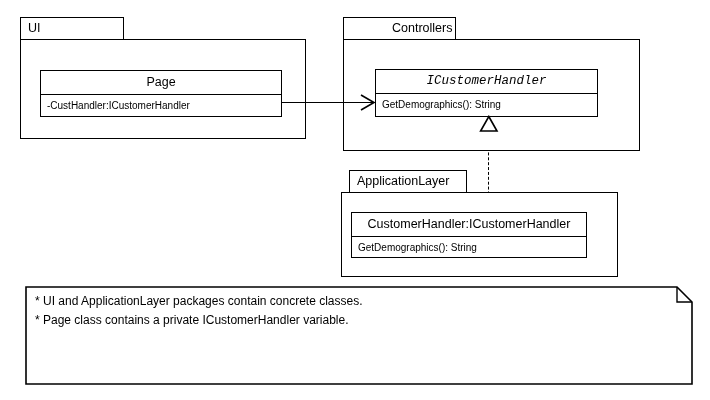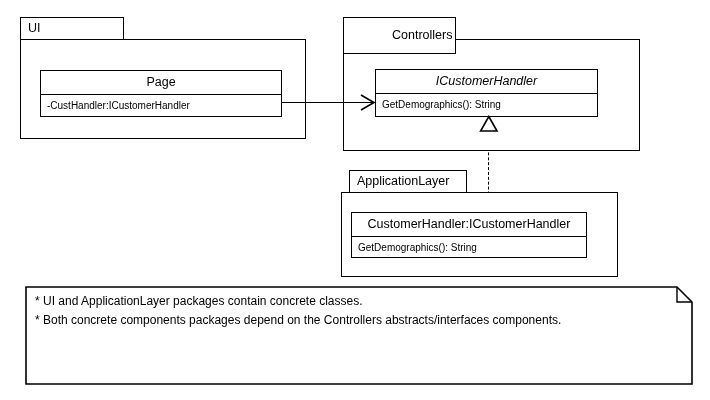--- a/index.html
+++ b/index.html
@@ -52,21 +52,21 @@
   }
   .cls-name {
     box-sizing: border-box;
     border-bottom: 1.5px solid #000;
     text-align: center;
     font-size: 12.5px;
     line-height: 1;
     padding: 5px 4px 5px 4px;
     white-space: nowrap;
   }
-  .cls-name.italic { font-style: italic; }
+  .cls-name.italic { font-style: italic; font-family: Liberation Mono, monospace; }
   .cls-ops {
     box-sizing: border-box;
     font-size: 10px;
     line-height: 1;
     padding: 6px 4px 6px 6px;
     white-space: nowrap;
     flex: 1;
     display: flex;
     align-items: center;
   }
@@ -116,21 +116,21 @@
   <div class="pkg-tab" style="left:20px; top:17px; width:104px; height:23px;">
     <span>UI</span>
   </div>
   <div class="pkg-body" style="left:20px; top:39px; width:286px; height:100px;"></div>
 
   <div class="cls" style="left:40px; top:70px; width:242px; height:47px;">
     <div class="cls-name">Page</div>
     <div class="cls-ops">-CustHandler:ICustomerHandler</div>
   </div>
 
-  <div class="pkg-tab" style="left:343px; top:17px; width:113px; height:37px;padding-left:48px;">
+  <div class="pkg-tab" style="left:343px; top:17px; width:113px; height:23px;padding-left:48px;">
     <span>Controllers</span>
   </div>
   <div class="pkg-body" style="left:343px; top:39px; width:297px; height:112px;"></div>
 
   <div class="cls" style="left:375px; top:69px; width:223px; height:48px;">
     <div class="cls-name italic">ICustomerHandler</div>
     <div class="cls-ops">GetDemographics(): String</div>
   </div>
 
   <div class="pkg-tab" style="left:341px; top:170px; width:118px; height:23px;margin-left:8px;">
@@ -153,17 +153,17 @@
     <polygon points="11.8,1.5 20,16 3.6,16" fill="#ffffff" stroke="#000" stroke-width="1.6"></polygon>
   </svg>
 
   <div class="note" style="left:25px; top:286px; width:668px; height:99px;">
     <svg width="668" height="99" viewBox="0 0 668 99" style="position:absolute; left:0; top:0;">
       <path d="M1,1 L652,1 L667,16 L667,98 L1,98 Z" fill="#ffffff" stroke="#000" stroke-width="1.6" stroke-linejoin="miter"></path>
       <path d="M652,1 L652,16 L667,16" fill="none" stroke="#000" stroke-width="1.4"></path>
     </svg>
     <div class="note-text">
       <span class="note-line">* UI and ApplicationLayer packages contain concrete classes.</span>
-      <span class="note-line">* Both concrete components packages depend on the Controllers abstracts/interfaces components.</span>
+      <span class="note-line">* Page class contains a private ICustomerHandler variable.</span>
     </div>
   </div>
 
 </div>
 
 </body></html>

